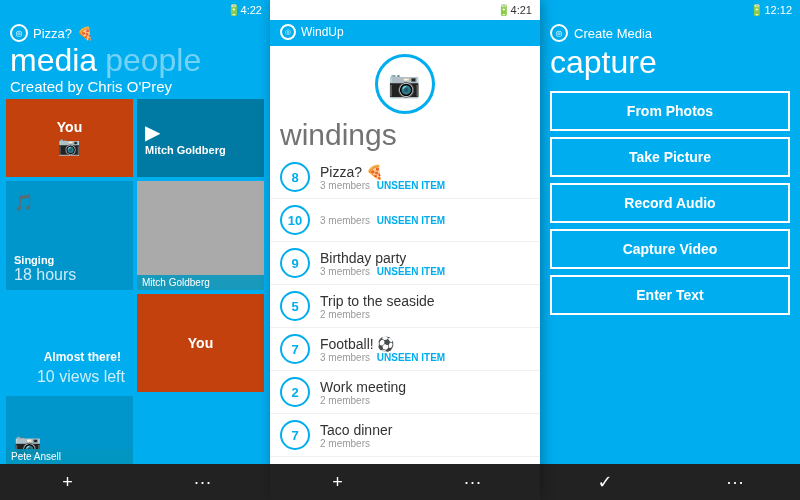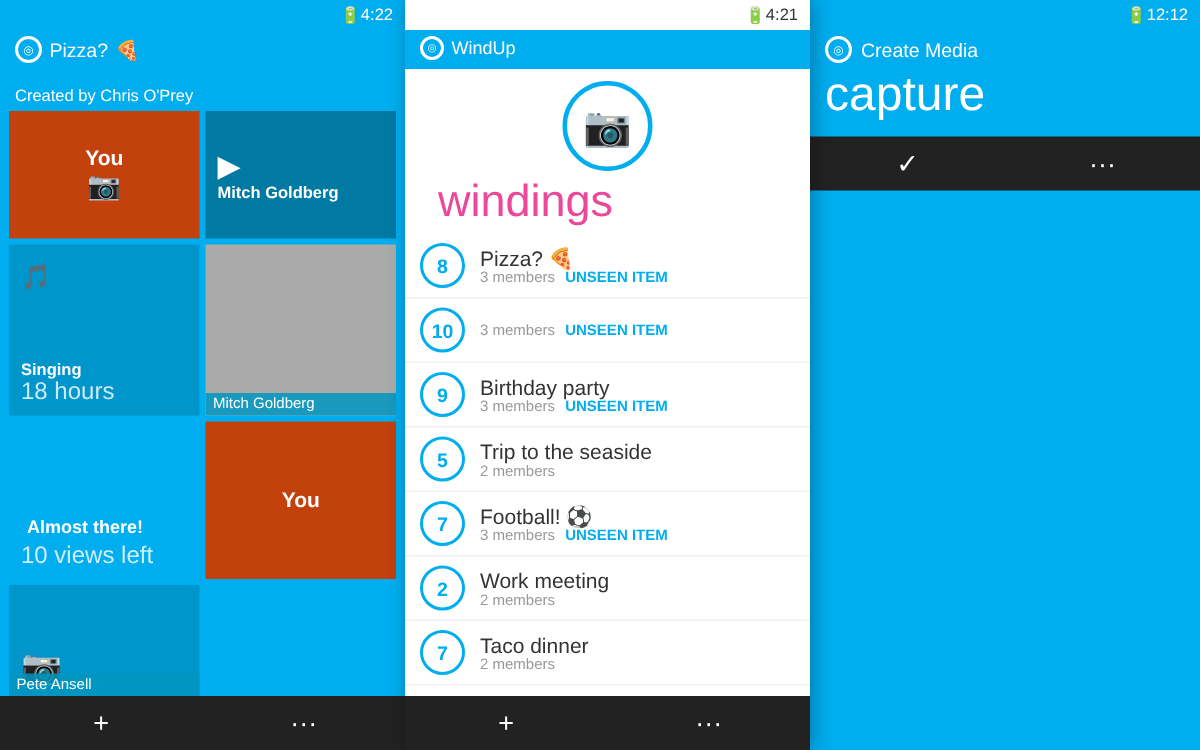--- a/index.html
+++ b/index.html
@@ -61,23 +61,22 @@
     }
     .panel-title-word {
       font-size: 32px;
       font-weight: 300;
       line-height: 1;
     }
     .panel-title-word.active { color: #fff; }
     .panel-title-word.dimmed { color: rgba(255,255,255,0.45); }
     .created-by {
       color: #fff;
-      font-size: 11px;
+      font-size: 15px;
       padding: 2px 10px 4px 10px;
-      margin-top: 12px;
     }
 
     .tiles-grid {
       display: grid;
       grid-template-columns: 1fr 1fr;
       gap: 4px;
       padding: 0 6px;
       flex: 1;
     }
     .tile {
@@ -186,22 +185,22 @@
     .p2-camera-icon {
       width: 60px; height: 60px;
       border-radius: 50%;
       border: 3px solid #00adef;
       display: flex; align-items: center; justify-content: center;
       font-size: 26px; color: #00adef;
     }
     .p2-title {
       font-size: 30px;
       font-weight: 300;
-      color: #ec4899;
-      padding: 0 10px 4px 22px;
+      color: #737373;
+      padding: 0 10px 4px 10px;
       background: #fff;
     }
     .p2-list {
       flex: 1;
       overflow-y: auto;
       background: #fff;
     }
     .p2-list-item {
       display: flex;
       align-items: center;
@@ -303,20 +302,24 @@
     <span>🔋</span>
     <span>4:22</span>
   </div>
   <div class="panel-header">
     <div class="app-name">
       <div class="app-icon">◎</div>
       <span>Pizza?</span>
       <span>🍕</span>
     </div>
   </div>
+  <div class="panel-title-row">
+    <span class="panel-title-word active">media</span>
+    <span class="panel-title-word dimmed">people</span>
+  </div>
   <div class="created-by">Created by Chris O'Prey</div>
 
   <div class="tiles-grid">
 
     <div class="tile yellow" style="min-height:60px; justify-content:center; align-items:center;">
       <span class="tile-you-label">You</span>
       <span style="font-size:18px;">📷</span>
     </div>
     <div class="tile" style="min-height:60px; justify-content:center; background:#007aa3;">
       <span style="color:#fff; font-size:20px;">▶</span>
@@ -329,21 +332,21 @@
         <div>
           <div class="tile-label">Singing</div>
           <div class="tile-sub">18 hours</div>
         </div>
       </div>
     </div>
     <div class="tile" style="min-height:90px; background:#aaa; justify-content:flex-end;">
       <div class="tile-name-tag">Mitch Goldberg</div>
     </div>
 
-    <div class="tile" style="min-height:80px; background:#00adef;">
+    <div class="tile" style="min-height:80px; background:#00adef;text-align:right;">
       <div>
         <div class="panel1-almost">Almost there!</div>
         <div class="tile-sub">10 views left</div>
       </div>
     </div>
 
     <div class="tile yellow" style="min-height:50px; justify-content:center; align-items:center;">
       <span class="tile-you-label">You</span>
     </div>
     <div class="tile" style="min-height:50px; background:#0096cc;">
@@ -453,17 +456,24 @@
 <div id="panel3">
   <div class="p3-status">
     <span>🔋</span>
     <span>12:12</span>
   </div>
   <div class="p3-header">
     <div class="p3-app-icon">◎</div>
     <span class="p3-app-name">Create Media</span>
   </div>
   <div class="p3-title">capture</div>
+  <div class="p3-buttons" id="p3-buttons-container">
+      <button class="p3-btn">From Photos</button>
+      <button class="p3-btn">Take Picture</button>
+      <button class="p3-btn">Record Audio</button>
+      <button class="p3-btn">Capture Video</button>
+      <button class="p3-btn">Enter Text</button>
+    </div>
   <div class="p3-bottom">
     <span class="p3-bottom-btn">✓</span>
     <span class="p3-bottom-btn">···</span>
   </div>
 </div>
 
 </body></html>

